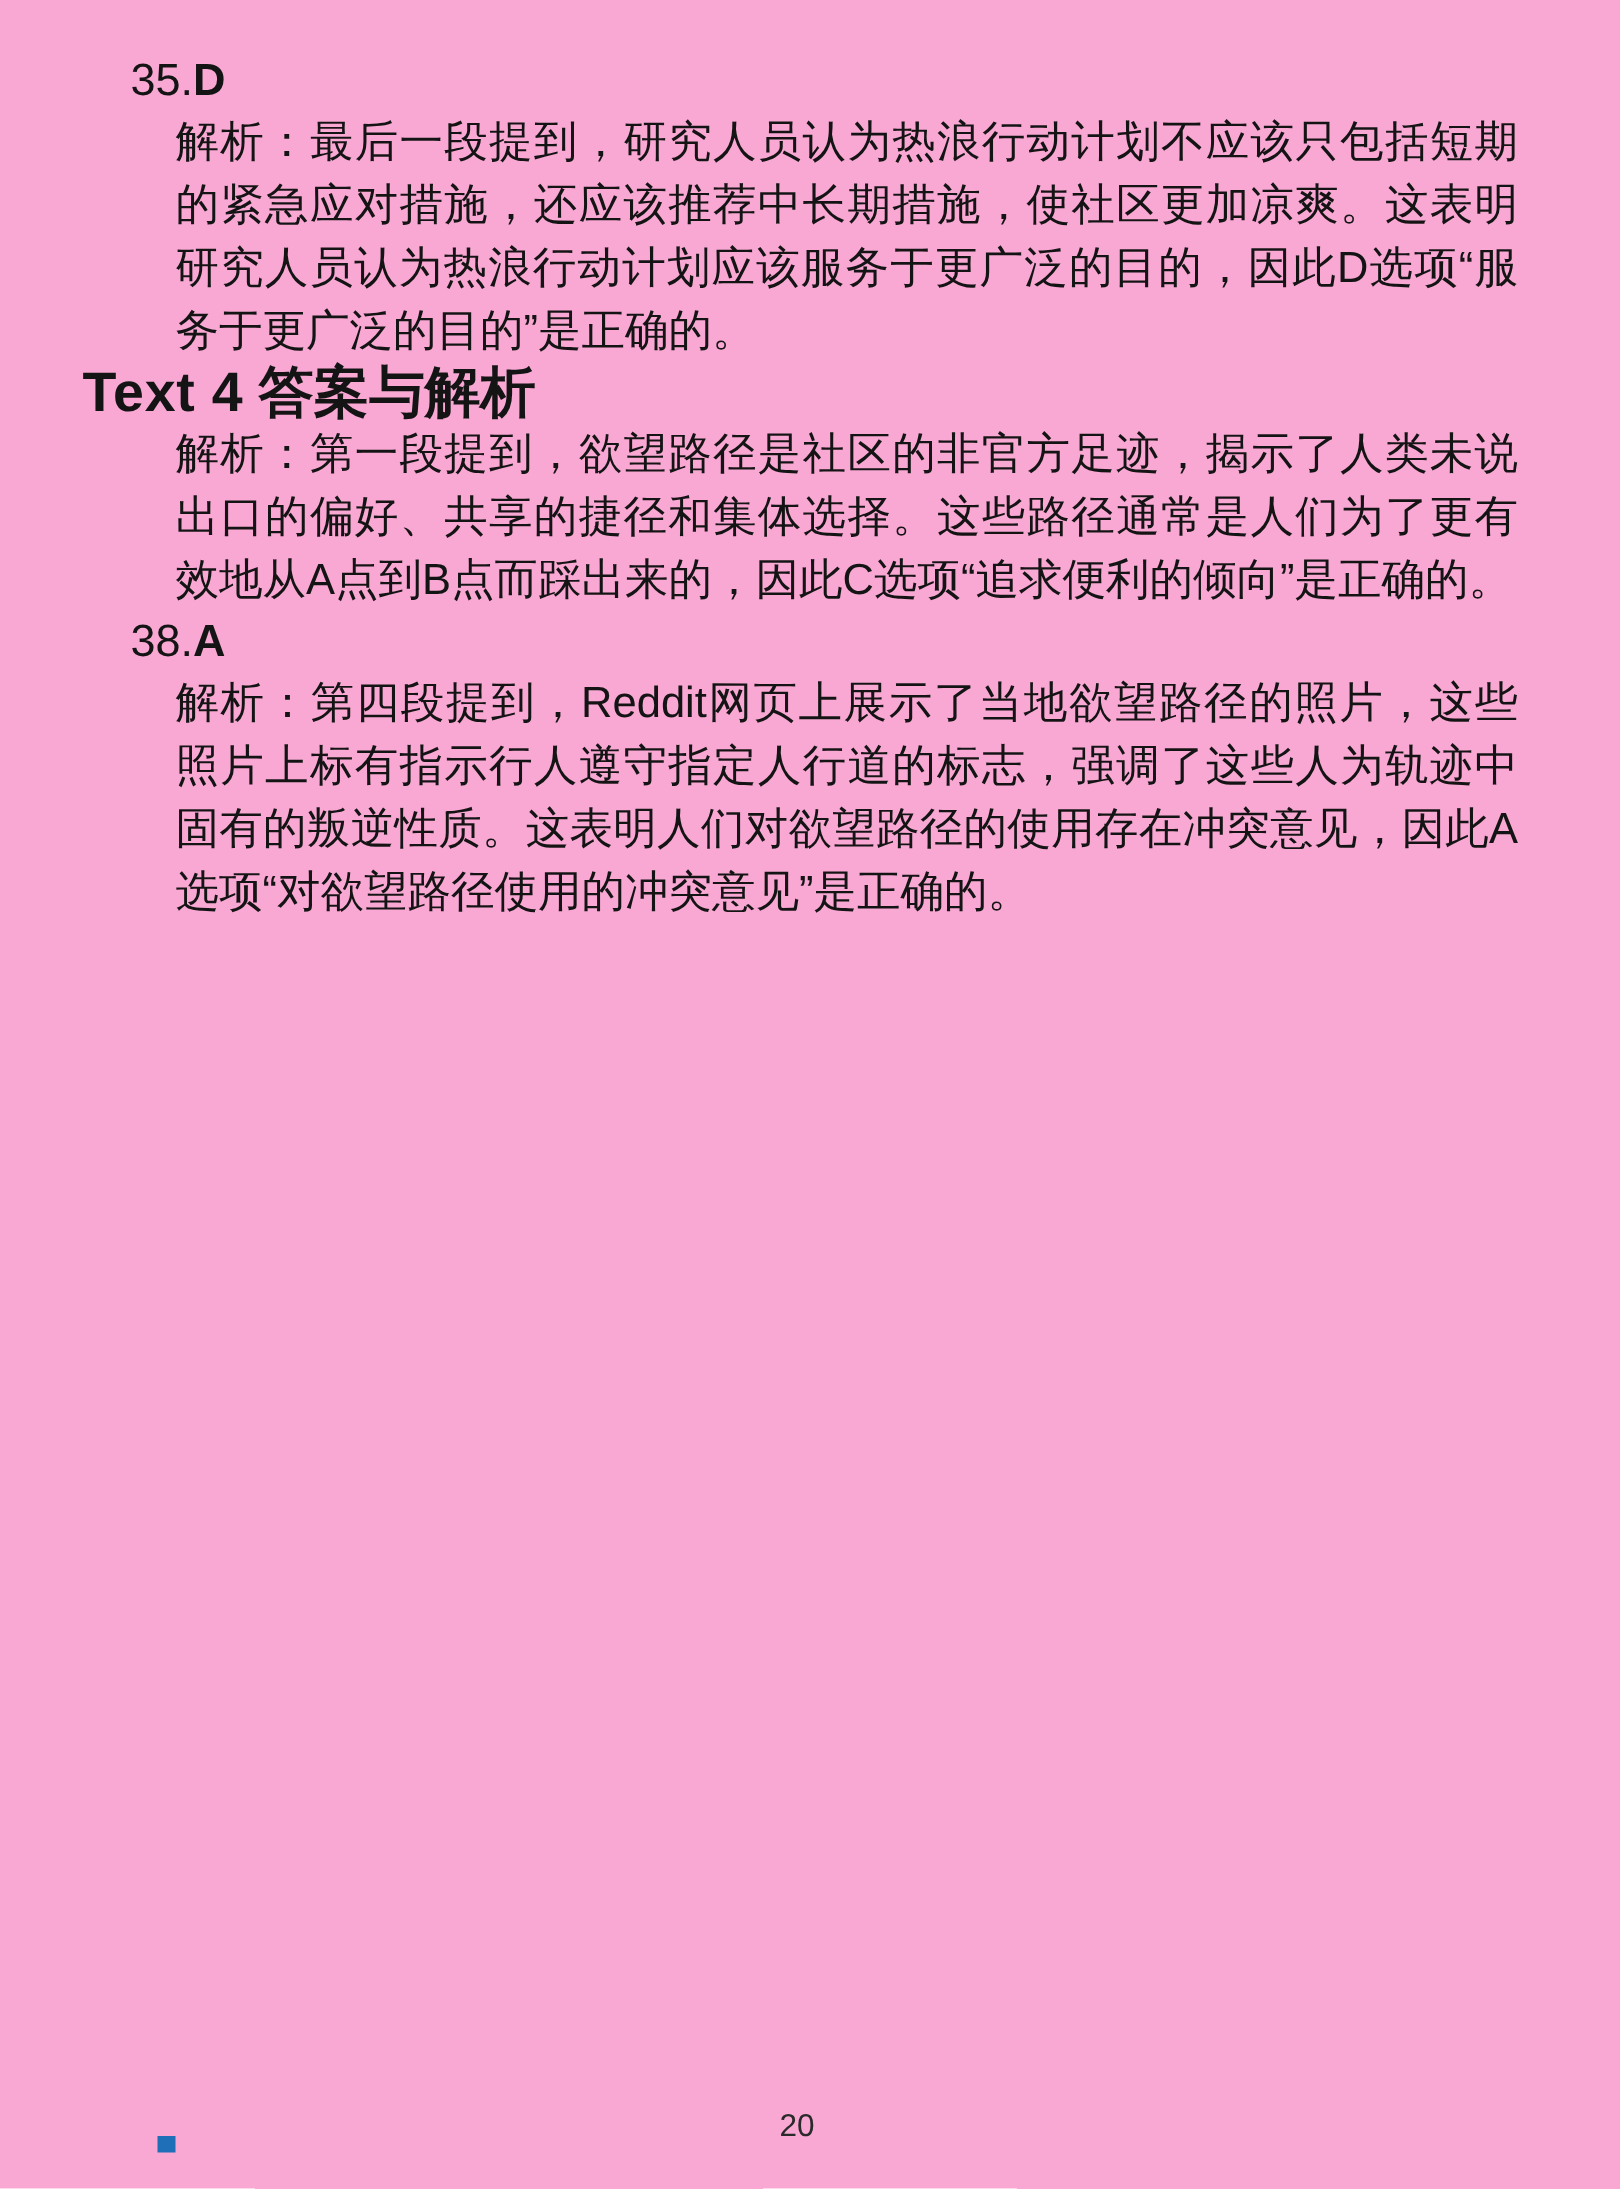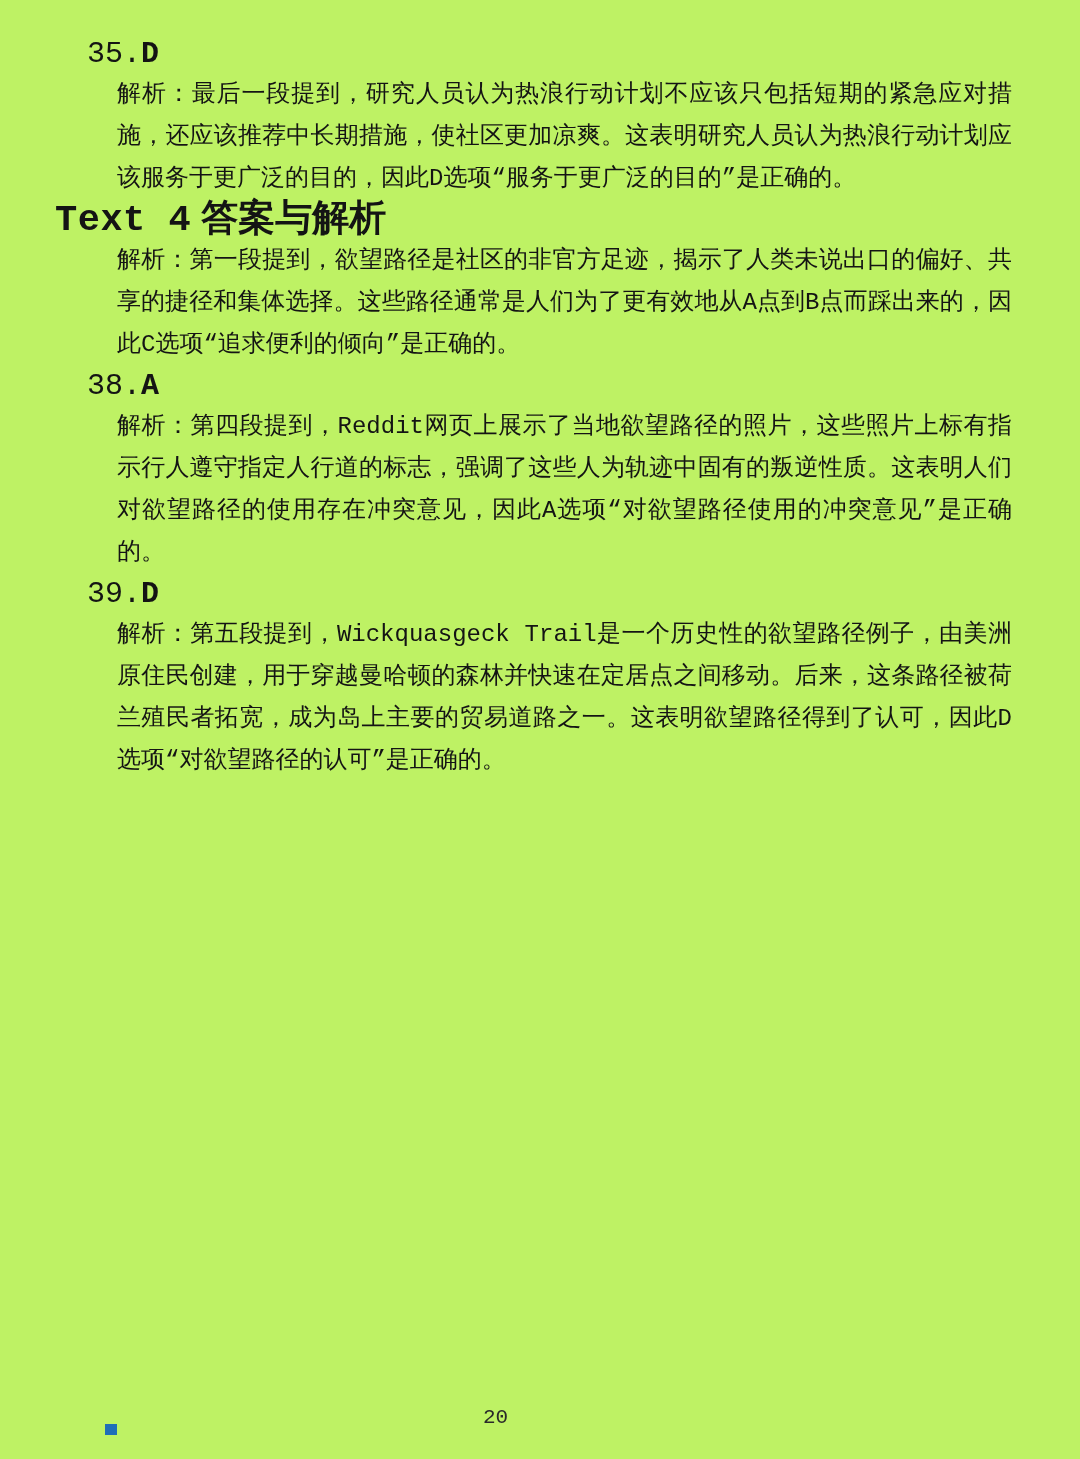--- a/index.html
+++ b/index.html
@@ -4,23 +4,23 @@
 <style>
   html, body {
     margin: 0;
     padding: 0;
     background: #ffffff;
   }
   .page {
     position: relative;
     width: 1080px;
     height: 1459px;
-    background: #bef264;
+    background: #f9a8d4;
     color: #141414;
-    font-family: Liberation Mono, monospace;
+    font-family: Liberation Sans, sans-serif;
     overflow: hidden;
   }
   .content {
     position: absolute;
     top: 34px;
     left: 55px;
     right: 68px;
   }
   .section-heading {
     font-size: 37px;
@@ -39,32 +39,32 @@
   }
   .item-heading .q-num {
     font-weight: 400;
   }
   .item-heading .q-ans {
     font-weight: 700;
   }
   .explanation {
     margin: 0 0 0 62px;
     width: 895px;
-    font-size: 24px;
+    font-size: 29px;
     line-height: 42px;
     text-align: justify;
     text-justify: inter-ideograph;
     overflow-wrap: break-word;
   }
   .footer-page {
     position: absolute;
     left: 483px;
     top: 1406px;
     width: 60px;
-    text-align: left;
+    text-align: right;
     font-size: 21px;
     color: #2a2a2a;
   }
   .footer-marker {
     position: absolute;
     left: 105px;
     top: 1424px;
     width: 12px;
     height: 11px;
   }
@@ -85,24 +85,20 @@
     <div class="answer-item">
       <p class="explanation">解析：第一段提到，欲望路径是社区的非官方足迹，揭示了人类未说出口的偏好、共享的捷径和集体选择。这些路径通常是人们为了更有效地从A点到B点而踩出来的，因此C选项“追求便利的倾向”是正确的。</p>
     </div>
 
 
     <div class="answer-item">
       <div class="item-heading"><span class="q-num">38.</span><span class="q-ans">A</span></div>
       <p class="explanation">解析：第四段提到，Reddit网页上展示了当地欲望路径的照片，这些照片上标有指示行人遵守指定人行道的标志，强调了这些人为轨迹中固有的叛逆性质。这表明人们对欲望路径的使用存在冲突意见，因此A选项“对欲望路径使用的冲突意见”是正确的。</p>
     </div>
 
-    <div class="answer-item">
-      <div class="item-heading"><span class="q-num">39.</span><span class="q-ans">D</span></div>
-      <p class="explanation">解析：第五段提到，Wickquasgeck Trail是一个历史性的欲望路径例子，由美洲原住民创建，用于穿越曼哈顿的森林并快速在定居点之间移动。后来，这条路径被荷兰殖民者拓宽，成为岛上主要的贸易道路之一。这表明欲望路径得到了认可，因此D选项“对欲望路径的认可”是正确的。</p>
-    </div>
 
     <div class="answer-item">
     </div>
 
   </div>
 
   <div class="footer-marker" style="background: rgb(31, 110, 184);"></div>
   <div class="footer-page">20</div>
 </div>
 

